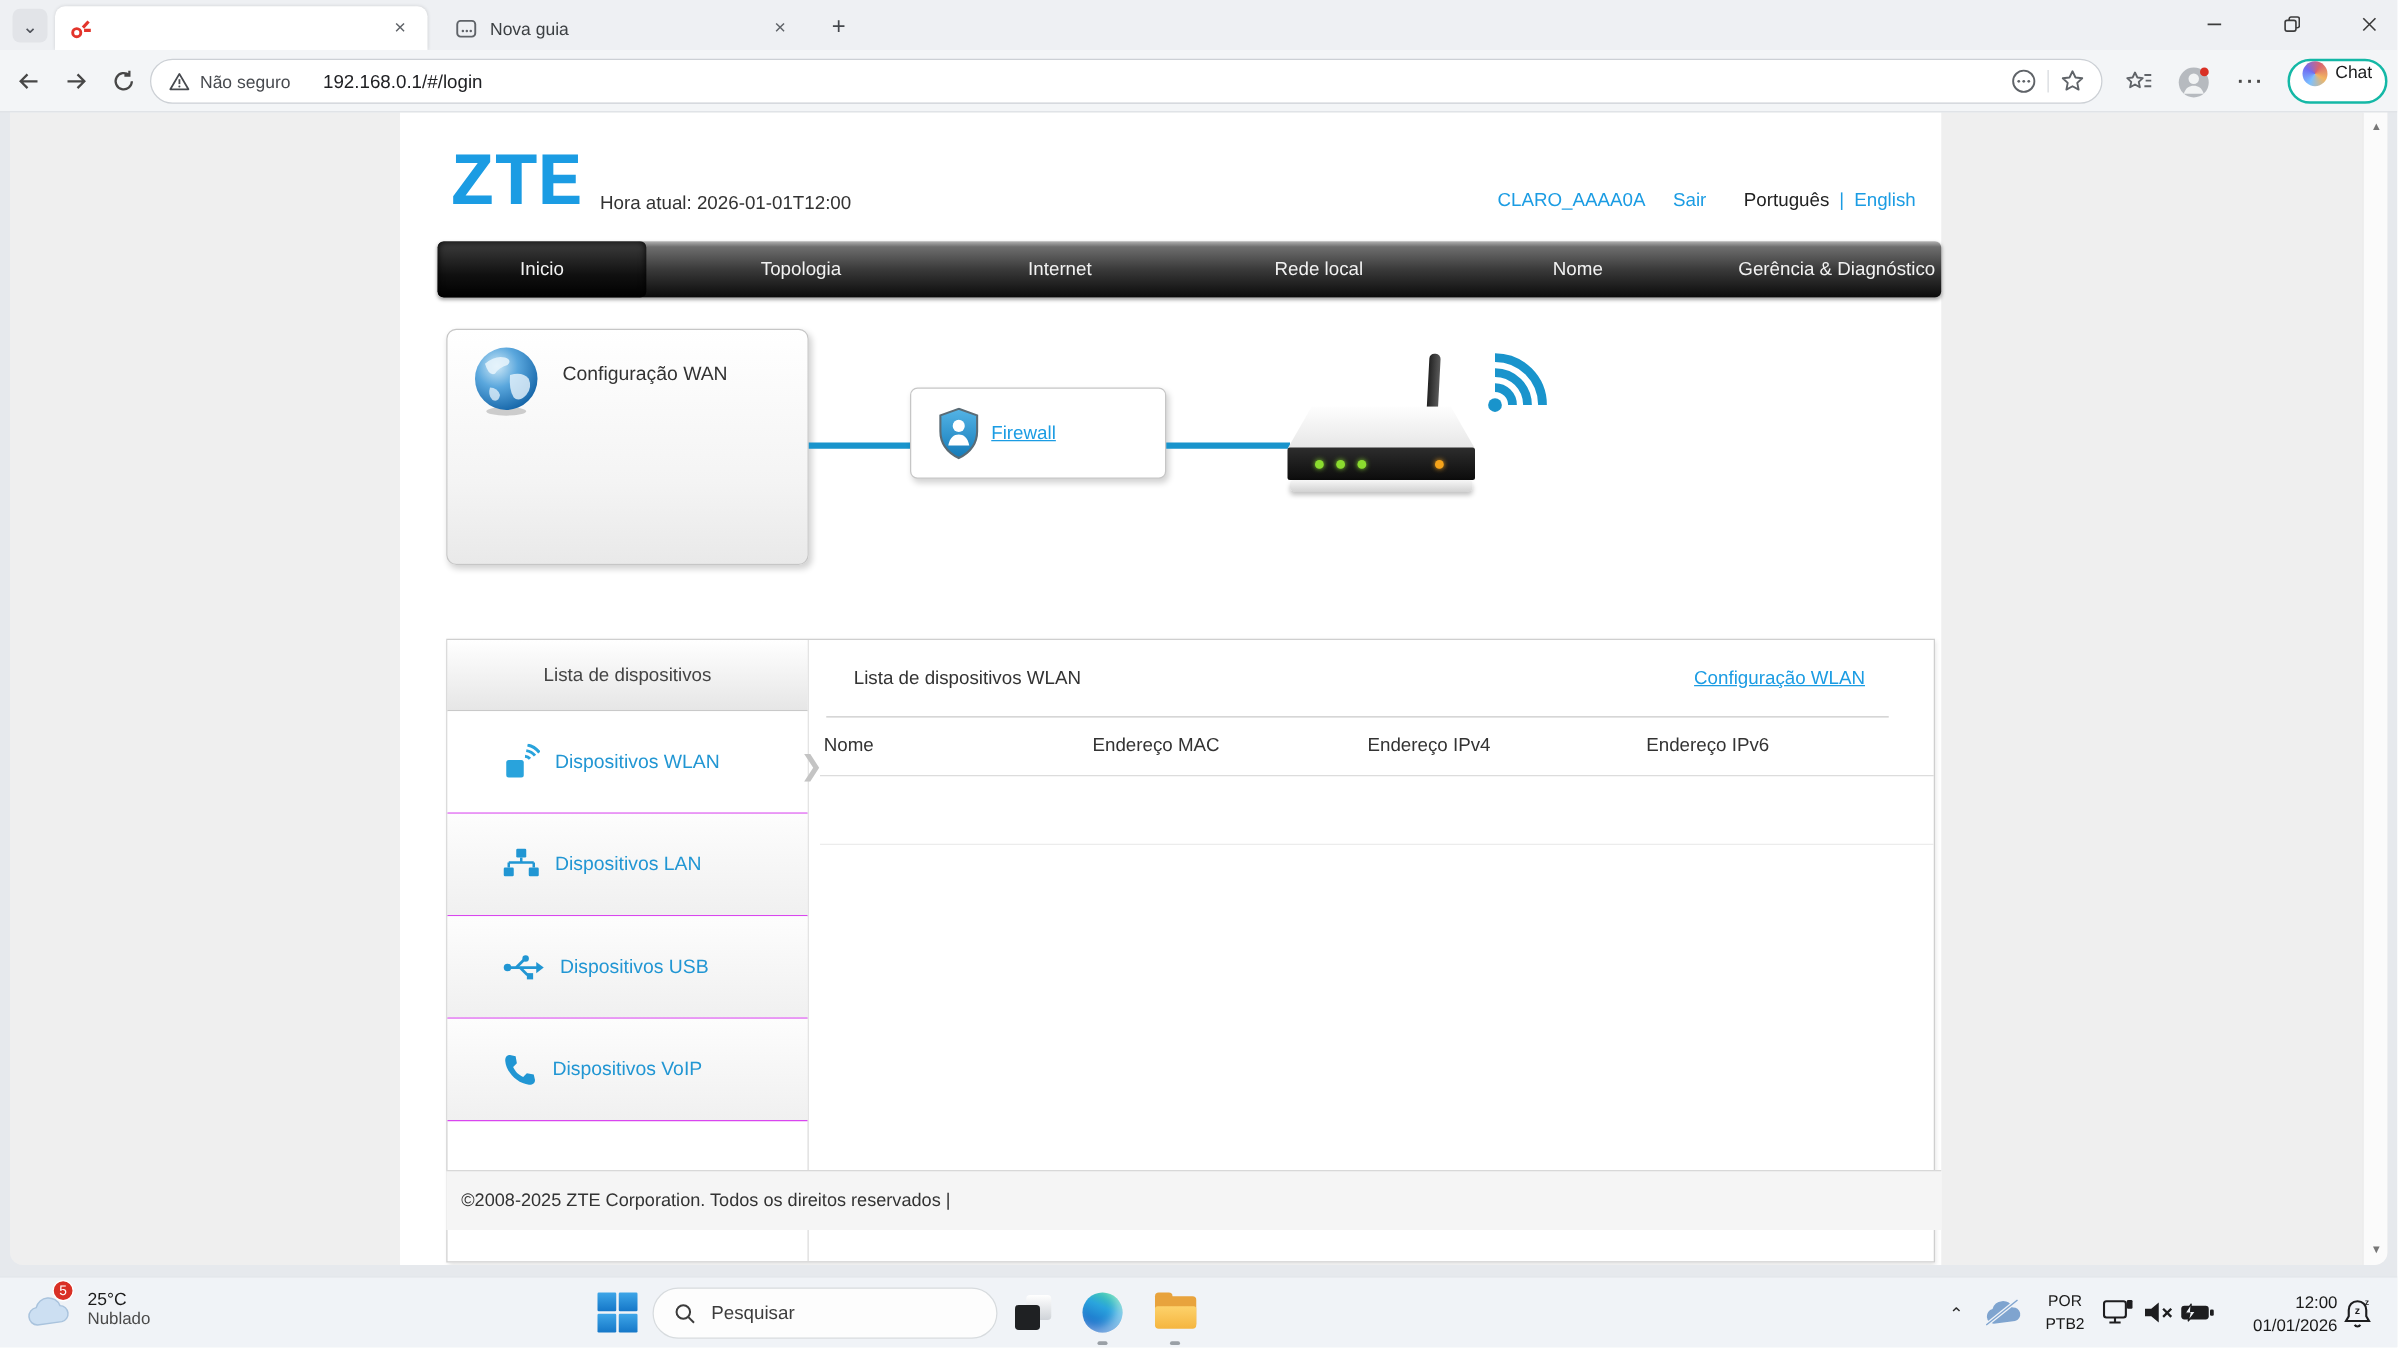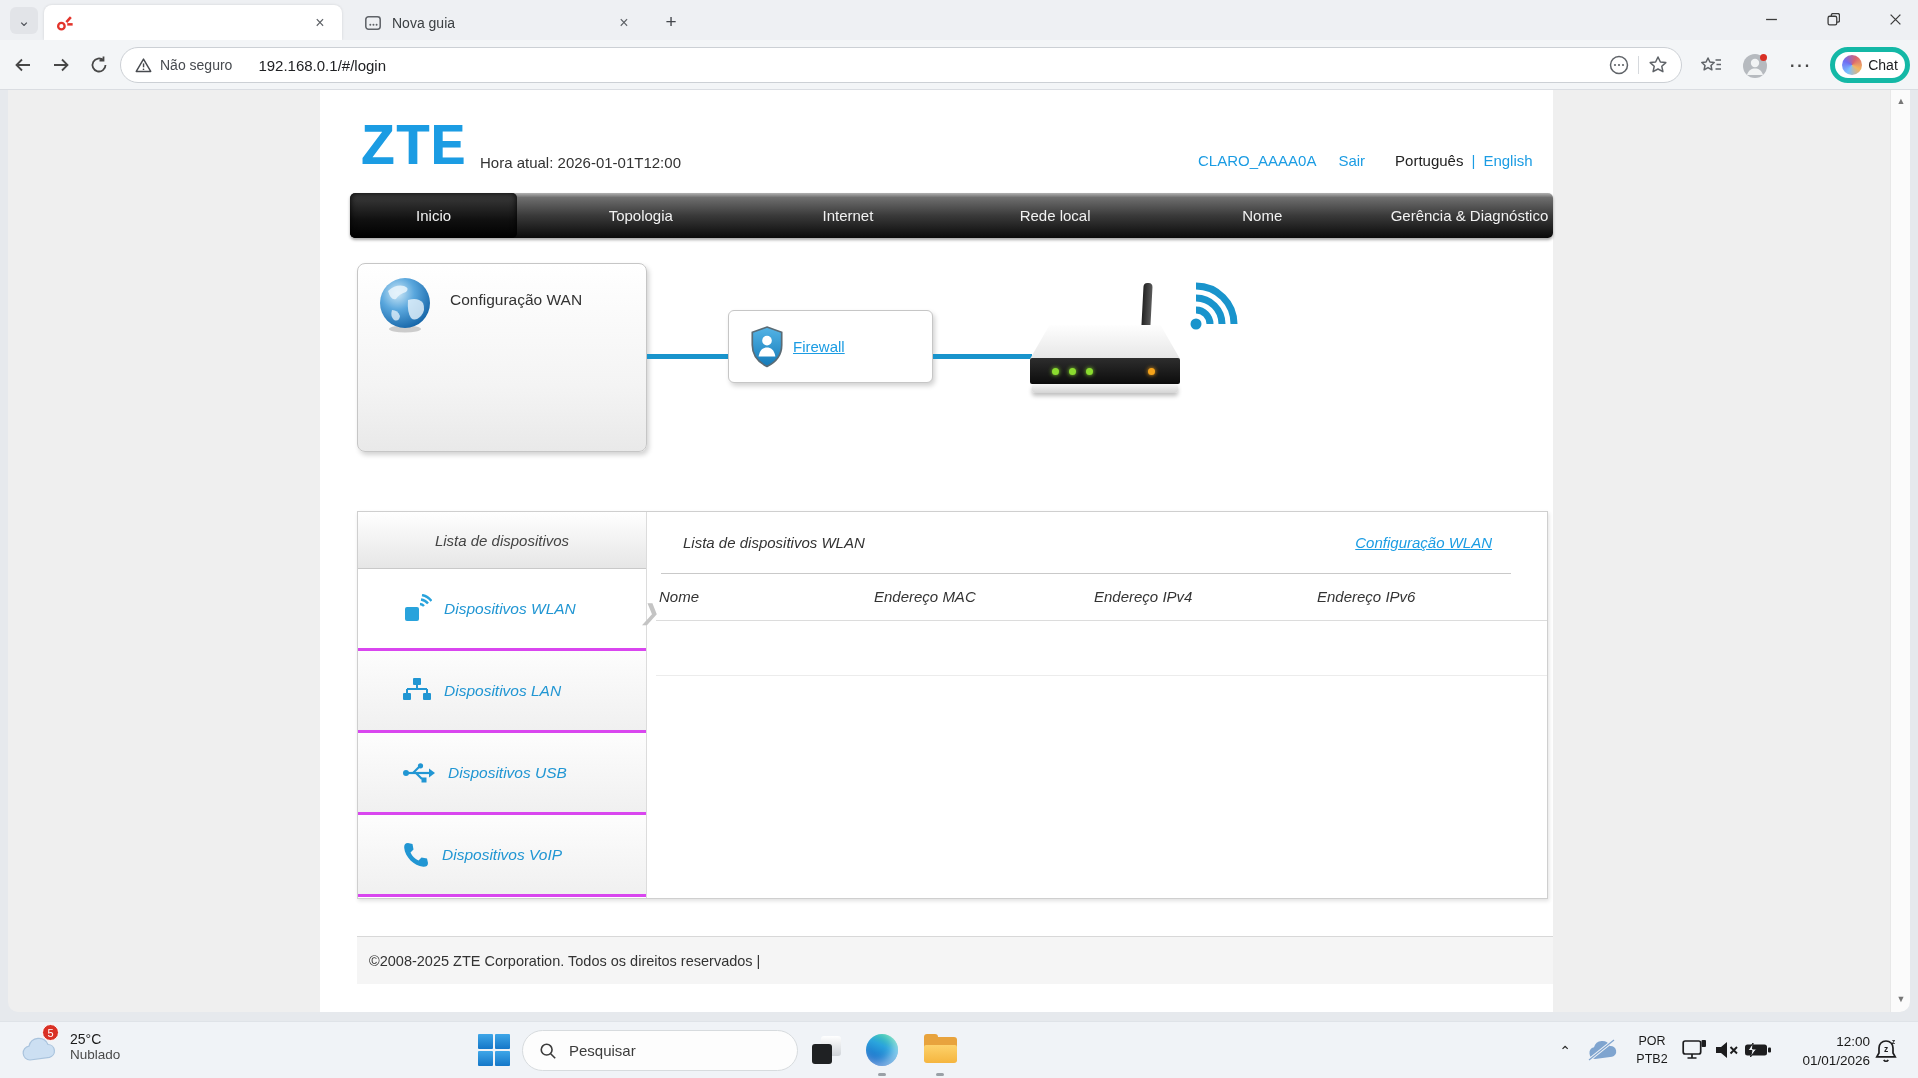--- a/index.html
+++ b/index.html
@@ -17,21 +17,21 @@
   .newtab { position:absolute; left:658px; top:9px; width:26px; height:26px; border-radius:6px; color:#44474c; font-size:19px; display:flex; align-items:center; justify-content:center; }
   .winbtn { position:absolute; top:0; width:46px; height:38px; display:flex; align-items:center; justify-content:center; color:#444; }
   .toolbar { position:absolute; left:0; top:40px; width:1918px; height:50px; background:#f3f5f7; border-bottom:1px solid #dadde2; }
   .navbtn { position:absolute; top:48px; width:34px; height:34px; display:flex; align-items:center; justify-content:center; color:#474747; border-radius:6px; }
   .addressbar { position:absolute; left:120px; top:47px; width:1562px; height:36px; background:#fff; border:1px solid #ccd0d5; border-radius:18px; display:flex; align-items:center; padding:0 8px 0 14px; }
   .addressbar .sec { font-size:14px; color:#474a4f; margin-left:8px; }
   .addressbar .url { font-size:15px; color:#202124; margin-left:26px; flex:1; }
   .pillicon { width:30px; height:30px; display:flex; align-items:center; justify-content:center; color:#474747; }
   .pillsep { width:1px; height:18px; background:#d6d9dd; margin:0 4px; }
   .chromeicon { position:absolute; top:50px; width:34px; height:32px; display:flex; align-items:center; justify-content:center; color:#474747; }
-  .chatbtn { position:absolute; left:1830px; top:47px; width:80px; height:36px; background:#fff; border:5px solid #14b8a6; border-radius:18px; display:flex; align-items:center; justify-content:center; gap:6px; font-size:14px; color:#1b1c1e; }
+  .chatbtn { position:absolute; left:1830px; top:47px; width:80px; height:36px; background:#fff; border:2px solid #14b8a6; border-radius:18px; display:flex; justify-content:center; gap:6px; font-size:14px; color:#1b1c1e; }
   .copilot { width:20px; height:20px; border-radius:50%; background:conic-gradient(from 210deg,#7cc0ff,#6f6cf2,#d96570,#f2b561,#7cc0ff); }
 
   
   .viewport { position:absolute; left:8px; top:90px; width:1902px; height:922px; background:#efefef; border-radius:0 0 10px 10px; overflow:hidden; }
   .whitecol { position:absolute; left:312px; top:0; width:1233px; height:922px; background:#fff; }
   .ztelogo { position:absolute; left:352px; top:24px; font-size:60px; font-weight:bold; letter-spacing:-1px; color:#1b9ce3;font-family:Liberation Mono, monospace; }
   .hora { position:absolute; left:472px; top:64px; font-size:15px; color:#333; }
   .hdr-links { position:absolute; left:1190px; top:62px; display:flex; align-items:center; font-size:15px; }
   .hdr-links .lnk { color:#1b9ce3; text-decoration:none; }
   .mainnav { position:absolute; left:342px; top:103px; width:1203px; height:45px; display:flex; border-radius:5px; background:linear-gradient(180deg,#b2b2b2 0%,#6e6e6e 10%,#3a3a3a 50%,#0a0a0a 100%); box-shadow:0 2px 3px rgba(0,0,0,.35); overflow:hidden;gap:40px; }
@@ -44,24 +44,24 @@
 
   
   .router { position:absolute; left:1022px; top:193px; width:160px; height:122px; }
   .antenna { position:absolute; left:112px; top:0; width:9px; height:64px; background:linear-gradient(90deg,#222,#5a5a5a); border-radius:4px; transform:rotate(3deg); }
   .r-top { position:absolute; left:0; top:42px; width:150px; height:34px; background:linear-gradient(#fefefe,#e6e6e6); clip-path:polygon(13% 0,87% 0,100% 100%,0 100%); }
   .r-front { position:absolute; left:0; top:75px; width:150px; height:26px; background:linear-gradient(#2d2d2d,#0c0c0c); border-radius:2px; }
   .led { position:absolute; top:10px; width:7px; height:7px; border-radius:50%; }
   .r-base { position:absolute; left:2px; top:101px; width:146px; height:9px; background:linear-gradient(#f7f7f7,#d4d4d4); border-radius:3px; box-shadow:0 3px 4px rgba(0,0,0,.25); }
 
   
-  .devsection { position:absolute; left:349px; top:421px; width:1191px; height:388px; background:#fff; border:1px solid #cfcfcf; box-shadow:1px 2px 4px rgba(0,0,0,.12);font-style:italic; }
+  .devsection { position:absolute; left:349px; top:421px; width:1191px; height:499px; background:#fff; border:1px solid #cfcfcf; box-shadow:1px 2px 4px rgba(0,0,0,.12); }
   .sidebar { position:absolute; left:0; top:0; width:289px; height:100%; border-right:1px solid #dcdcdc; }
   .sidehdr { height:57px; background:linear-gradient(180deg,#fff,#e6e6e6); border-bottom:1px solid #c9c9c9; display:flex; align-items:center; justify-content:center; font-size:15px; color:#444; }
-  .sideitem { height:82px; border-bottom:3px solid #d946ef; background:linear-gradient(180deg,#fdfdfd,#f0f0f0); display:flex; align-items:center; padding-left:44px; gap:12px; }
+  .sideitem { height:82px; border-bottom:1px solid #d946ef; background:linear-gradient(180deg,#fdfdfd,#f0f0f0); display:flex; align-items:center; padding-left:44px; gap:12px; }
   .sideitem.active { background:#fff; }
   .sideitem .lbl { color:#2196d3; font-size:15.5px; }
   .side-arrow { position:absolute; left:282px; top:88px; font-size:22px; color:#c4c4c4; }
   .panel-title { position:absolute; left:325px; top:22px; font-size:15px; color:#333; }
   .panel-link { position:absolute; right:55px; top:22px; }
   .hr { position:absolute; height:1px; background:#c9c9c9; }
   .colhdr { position:absolute; top:76px; font-size:15px; color:#333; }
 
   .pagefooter { position:absolute; left:349px; top:846px; width:1196px; height:48px; background:#f5f5f5; border-top:1px solid #d8d8d8; display:flex; align-items:center; font-size:14.5px; color:#333; padding-left:12px;text-align:right; }
 

